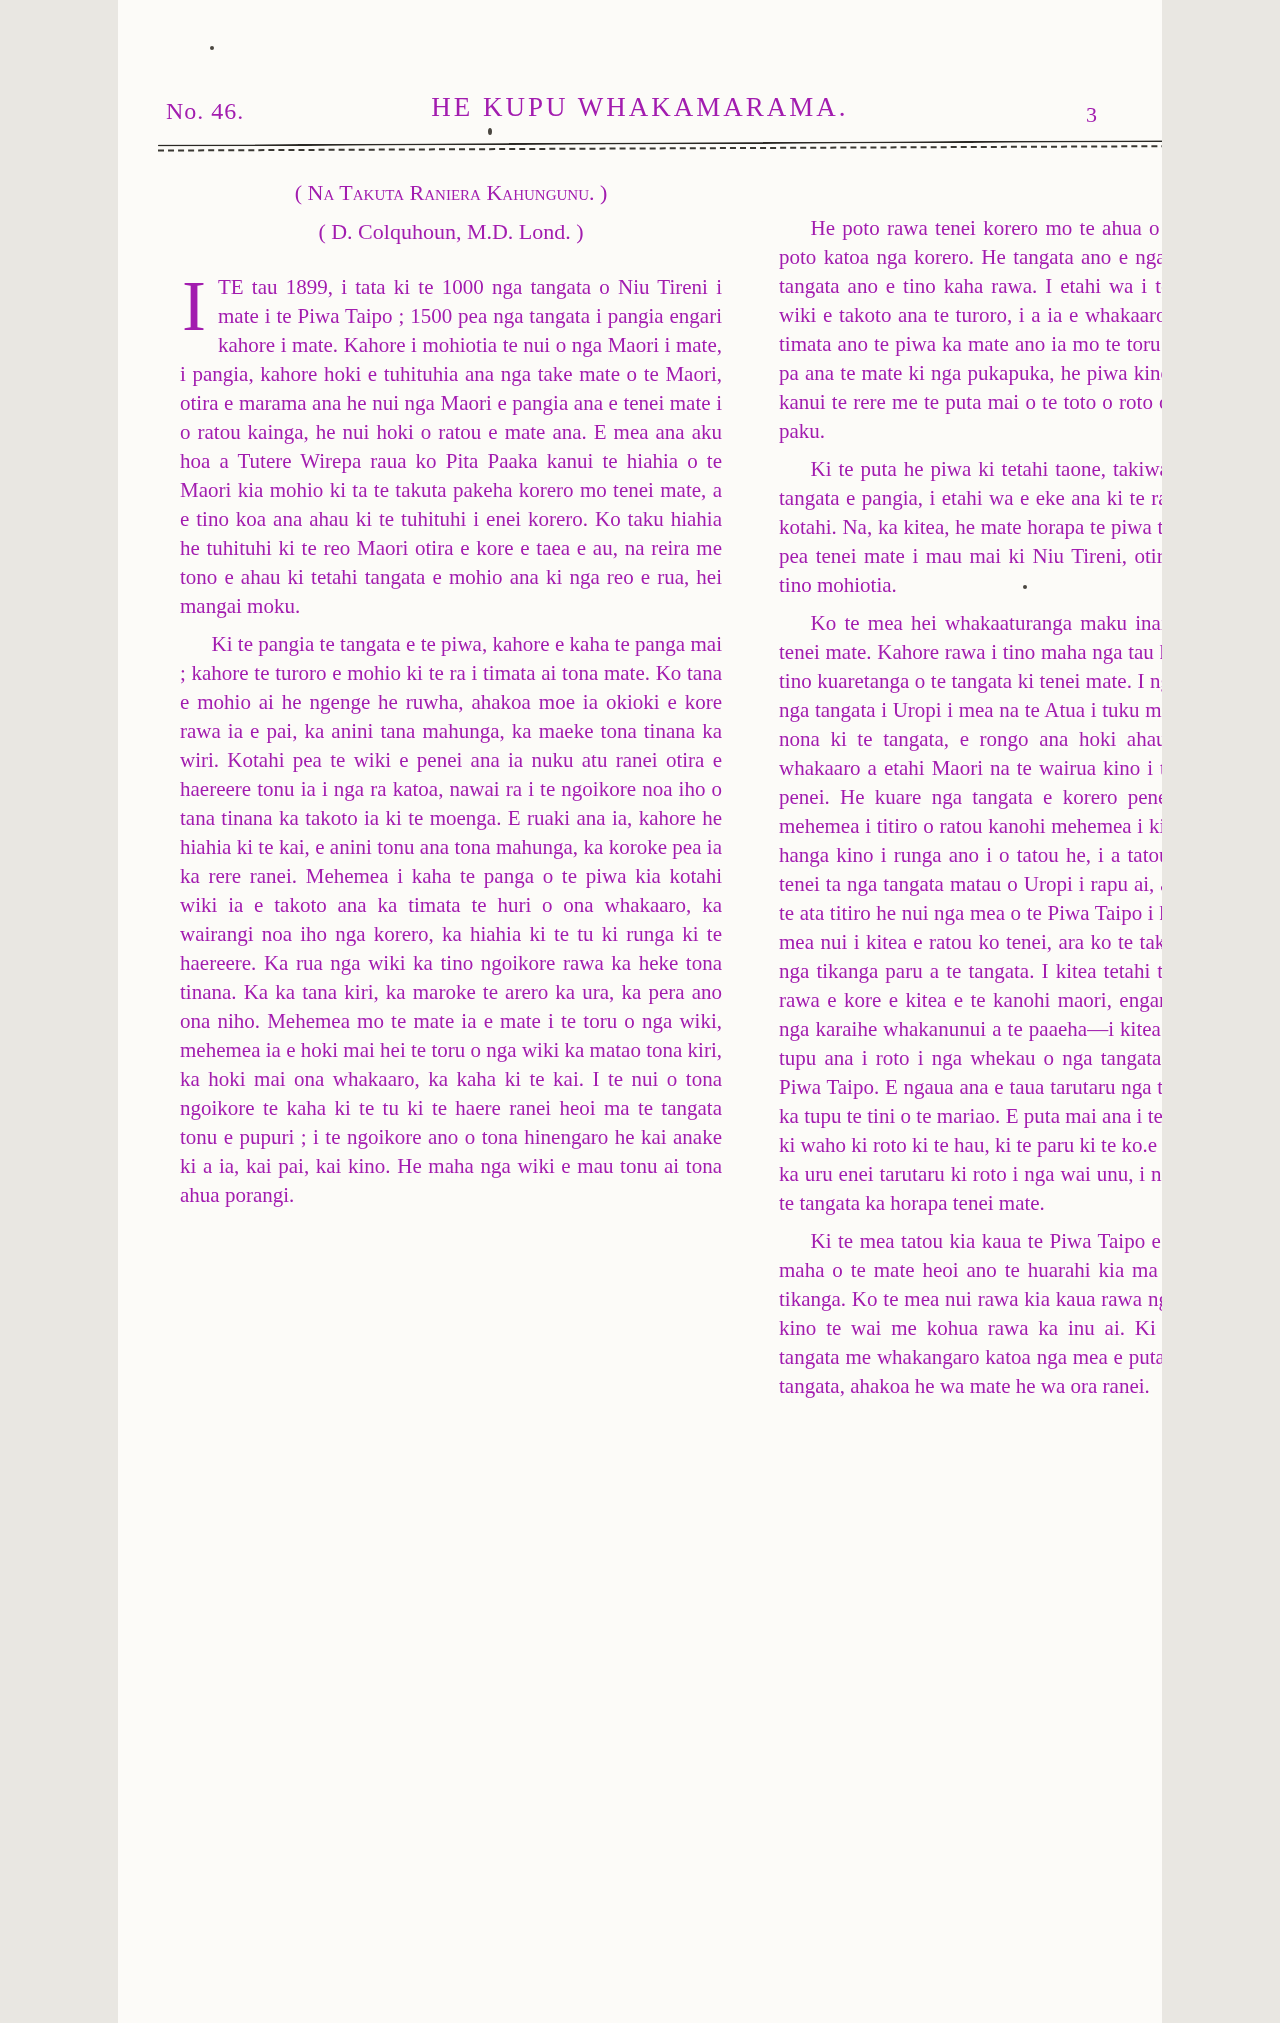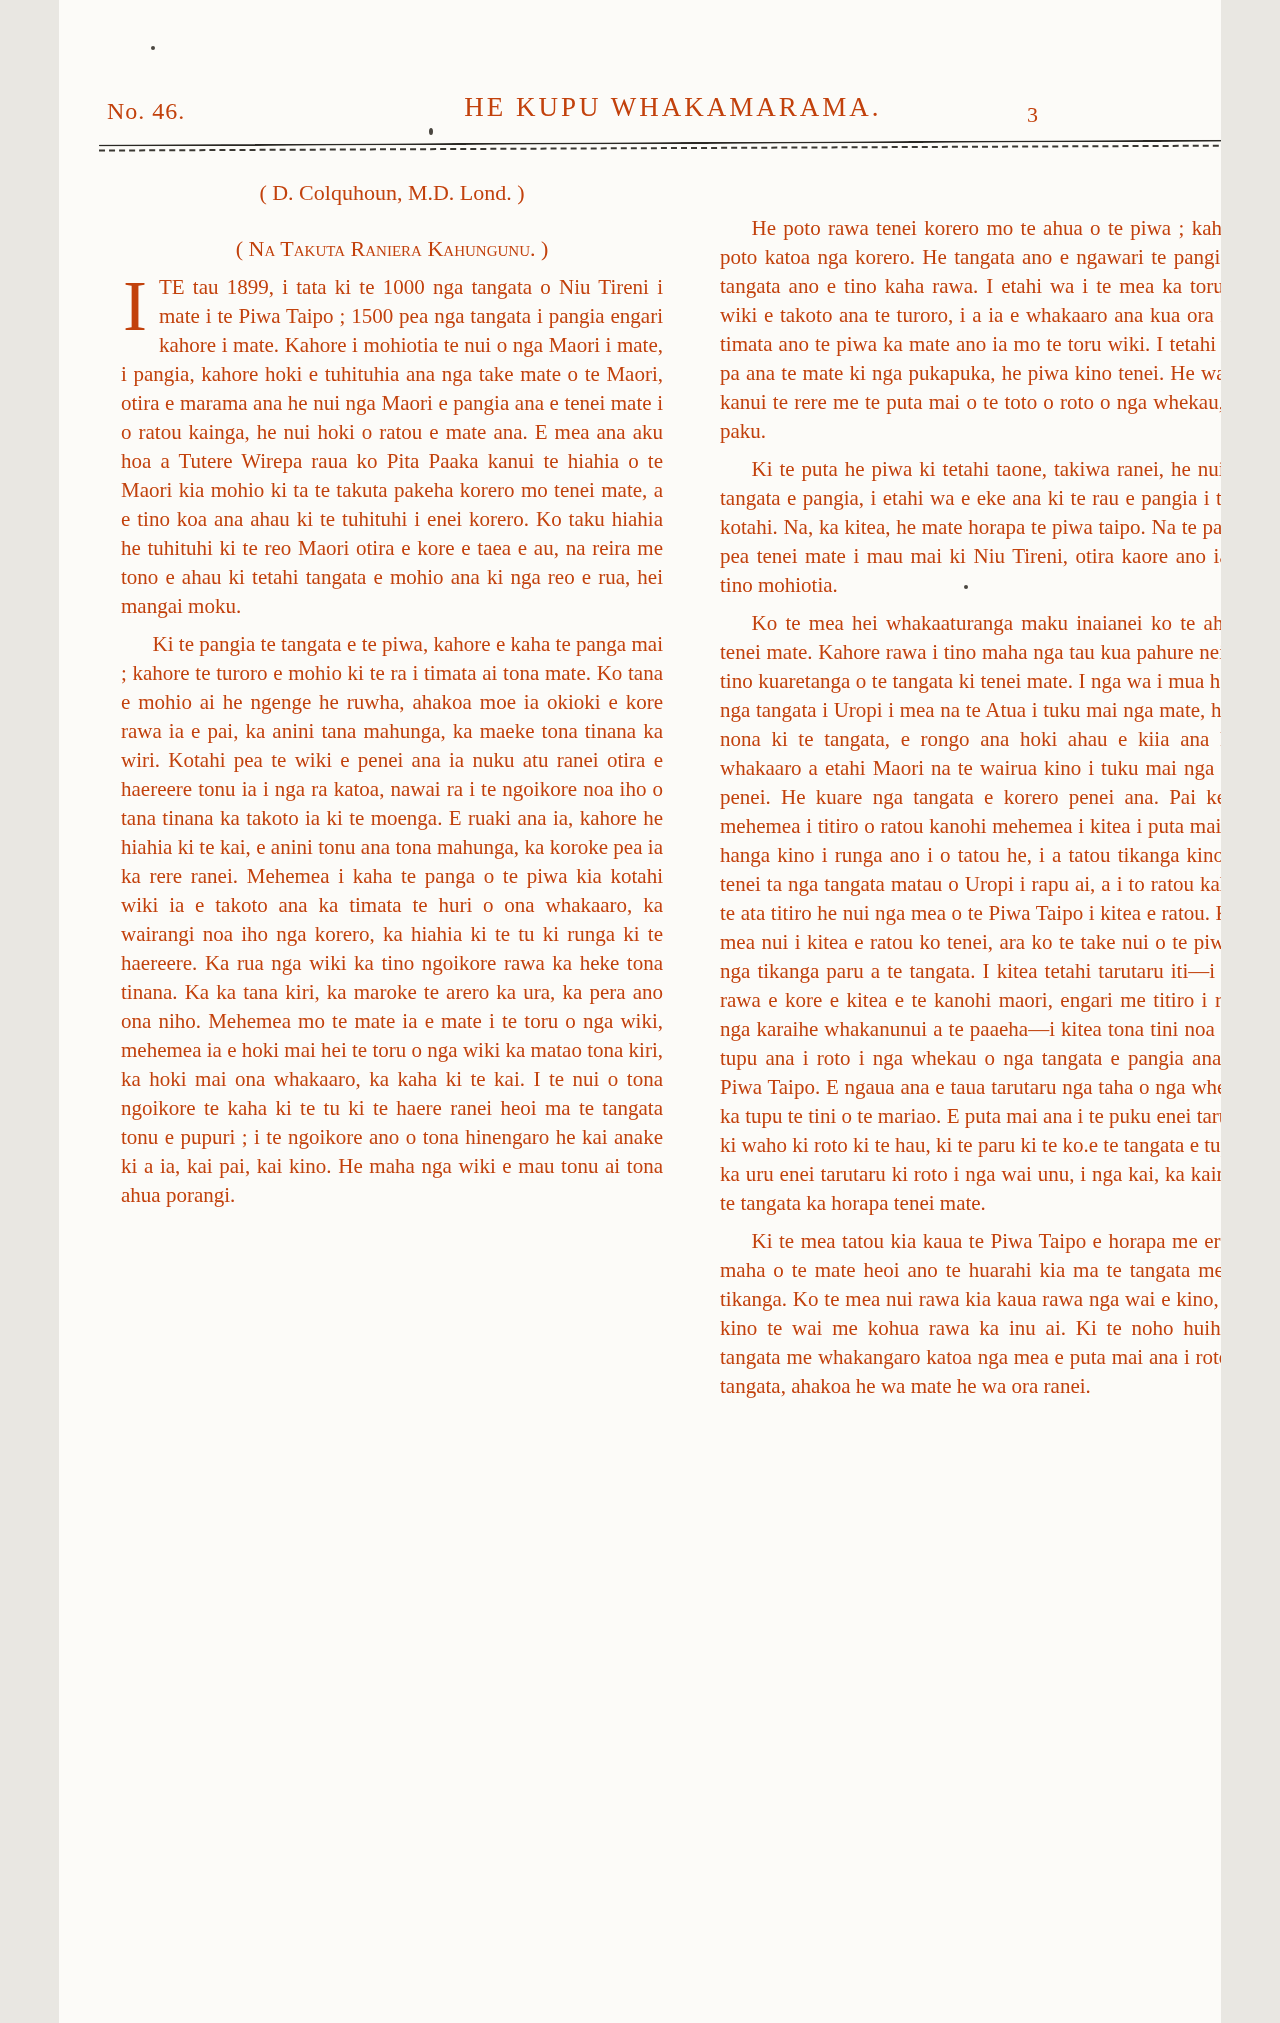--- a/index.html
+++ b/index.html
@@ -2,25 +2,25 @@
 <html><head>
 <meta charset="utf-8">
 <style>
   html, body {
     margin: 0;
     padding: 0;
     background: #e9e7e2;
   }
   .page {
     position: relative;
-    width: 1162px;
+    width: 1044px;
     height: 2023px;
     margin: 0 auto;
     background: #fcfbf8;
-    color: #c2410c;
+    color: #a21caf;
     font-family: "Liberation Serif", "DejaVu Serif", serif;
     overflow: hidden;
   }
   
   .page-header {
     position: absolute;
     top: 92px;
     left: 0;
     width: 100%;
     height: 46px;
@@ -33,21 +33,20 @@
     letter-spacing: 1px;
   }
   .masthead {
     position: absolute;
     left: 0;
     width: 100%;
     top: 0;
     text-align: center;
     font-size: 27px;
     letter-spacing: 3px;
-    padding-left: 33px;
   }
   .page-number {
     position: absolute;
     left: 968px;
     top: 10px;
     font-size: 22px;
   }
   .header-rule {
     position: absolute;
     top: 142px;
@@ -133,22 +132,22 @@
   </div>
 
   <div class="header-rule">
     <div class="rule-solid"></div>
     <div class="rule-dashed"></div>
   </div>
 
   <div class="columns">
 
     <div class="column">
+      <p class="byline noindent">( Na Takuta Raniera Kahungunu. )</p>
       <p class="byline credential noindent sc">( D. Colquhoun, M.D. Lond. )</p>
-      <p class="byline noindent">( Na Takuta Raniera Kahungunu. )</p>
 
       <p class="noindent">
         <span class="drop-cap">I</span><span>TE tau 1899, i tata ki te 1000 nga tangata o Niu Tireni i mate i te Piwa Taipo ; 1500 pea nga tangata i pangia engari kahore i mate.  Kahore i mohiotia te nui o nga Maori i mate, i pangia, kahore hoki e tuhituhia ana nga take mate o te Maori, otira e marama ana he nui nga Maori e pangia ana e tenei mate i o ratou kainga, he nui hoki o ratou e mate ana.  E mea ana aku hoa a Tutere Wirepa raua ko Pita Paaka kanui te hiahia o te Maori kia mohio ki ta te takuta pakeha korero mo tenei mate, a e tino koa ana ahau ki te tuhituhi i enei korero.  Ko taku hiahia he tuhituhi ki te reo Maori otira e kore e taea e au, na reira me tono e ahau ki tetahi tangata e mohio ana ki nga reo e rua, hei mangai moku.</span>
       </p>
       <p>Ki te pangia te tangata e te piwa, kahore e kaha te panga mai ;  kahore te turoro e mohio ki te ra i timata ai tona mate.  Ko tana e mohio ai he ngenge he ruwha, ahakoa moe ia okioki e kore rawa ia e pai, ka anini tana mahunga, ka maeke tona tinana ka wiri.  Kotahi pea te wiki e penei ana ia nuku atu ranei otira e haereere tonu ia i nga ra katoa, nawai ra i te ngoikore noa iho o tana tinana ka takoto ia ki te moenga.  E ruaki ana ia, kahore he hiahia ki te kai, e anini tonu ana tona mahunga, ka koroke pea ia ka rere ranei.  Mehemea i kaha te panga o te piwa kia kotahi wiki ia e takoto ana ka timata te huri o ona whakaaro, ka wairangi noa iho nga korero, ka hiahia ki te tu ki runga ki te haereere.  Ka rua nga wiki ka tino ngoikore rawa ka heke tona tinana.  Ka ka tana kiri, ka maroke te arero ka ura, ka pera ano ona niho.  Mehemea mo te mate ia e mate i te toru o nga wiki, mehemea ia e hoki mai hei te toru o nga wiki ka matao tona kiri, ka hoki mai ona whakaaro, ka kaha ki te kai.  I te nui o tona ngoikore te kaha ki te tu ki te haere ranei heoi ma te tangata tonu e pupuri ;  i te ngoikore ano o tona hinengaro he kai anake ki a ia, kai pai, kai kino.  He maha nga wiki e mau tonu ai tona ahua porangi.</p>
     </div>
 
     <div class="column">
       <p style="margin-top:36px;">He poto rawa tenei korero mo te ahua o te piwa ;  kahore i poto katoa nga korero.  He tangata ano e ngawari te pangia, he tangata ano e tino kaha rawa.  I etahi wa i te mea ka toru nga wiki e takoto ana te turoro, i a ia e whakaaro ana kua ora ia ka timata ano te piwa ka mate ano ia mo te toru wiki.  I tetahi wa e pa ana te mate ki nga pukapuka, he piwa kino tenei.  He wa ano kanui te rere me te puta mai o te toto o roto o nga whekau, o te paku.</p>
       <p>Ki te puta he piwa ki tetahi taone, takiwa ranei, he nui nga tangata e pangia, i etahi wa e eke ana ki te rau e pangia i te wa kotahi.  Na, ka kitea, he mate horapa te piwa taipo.  Na te pakeha pea tenei mate i mau mai ki Niu Tireni, otira kaore ano ia kia tino mohiotia.</p>

